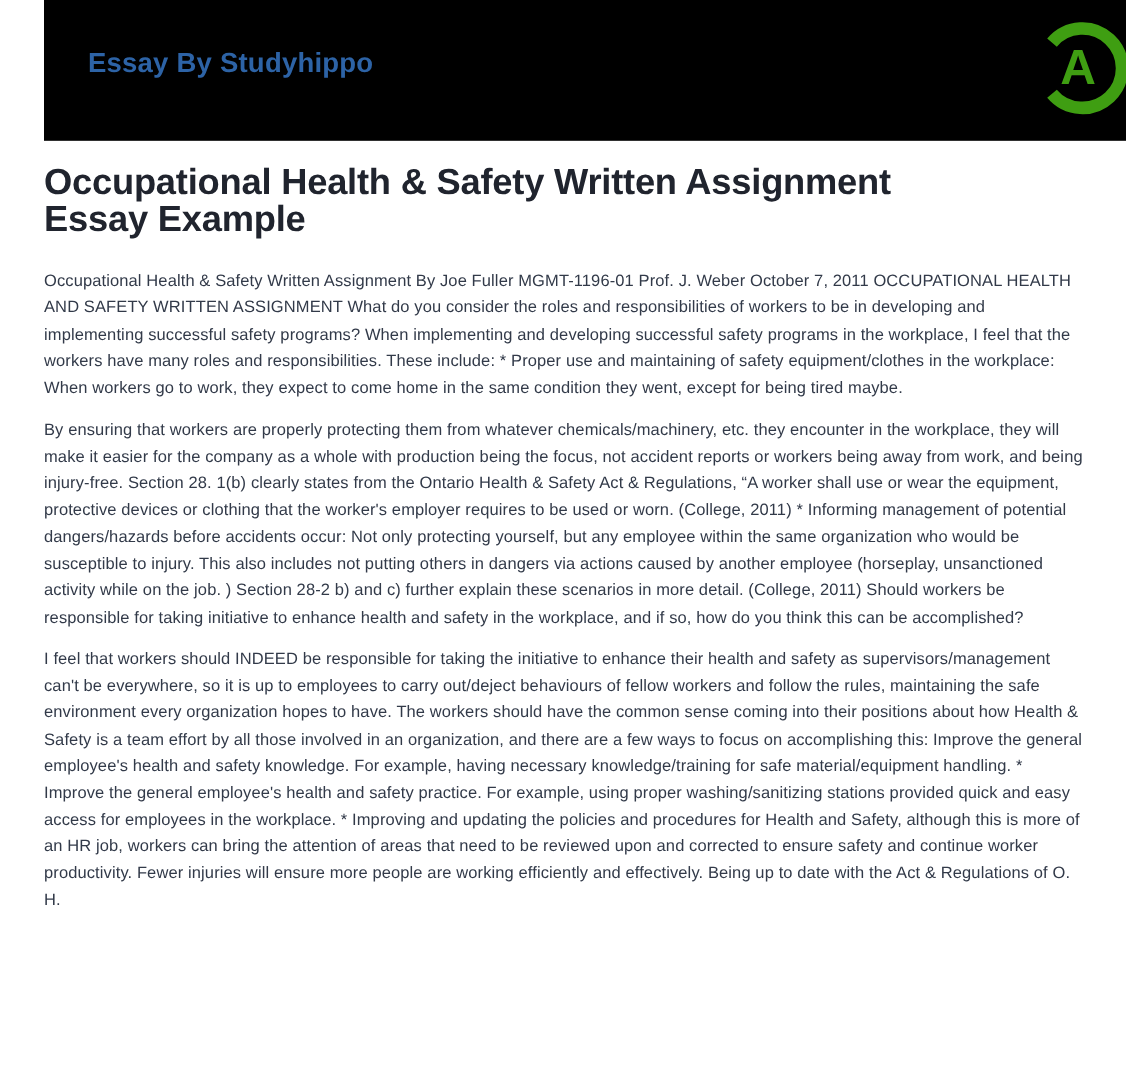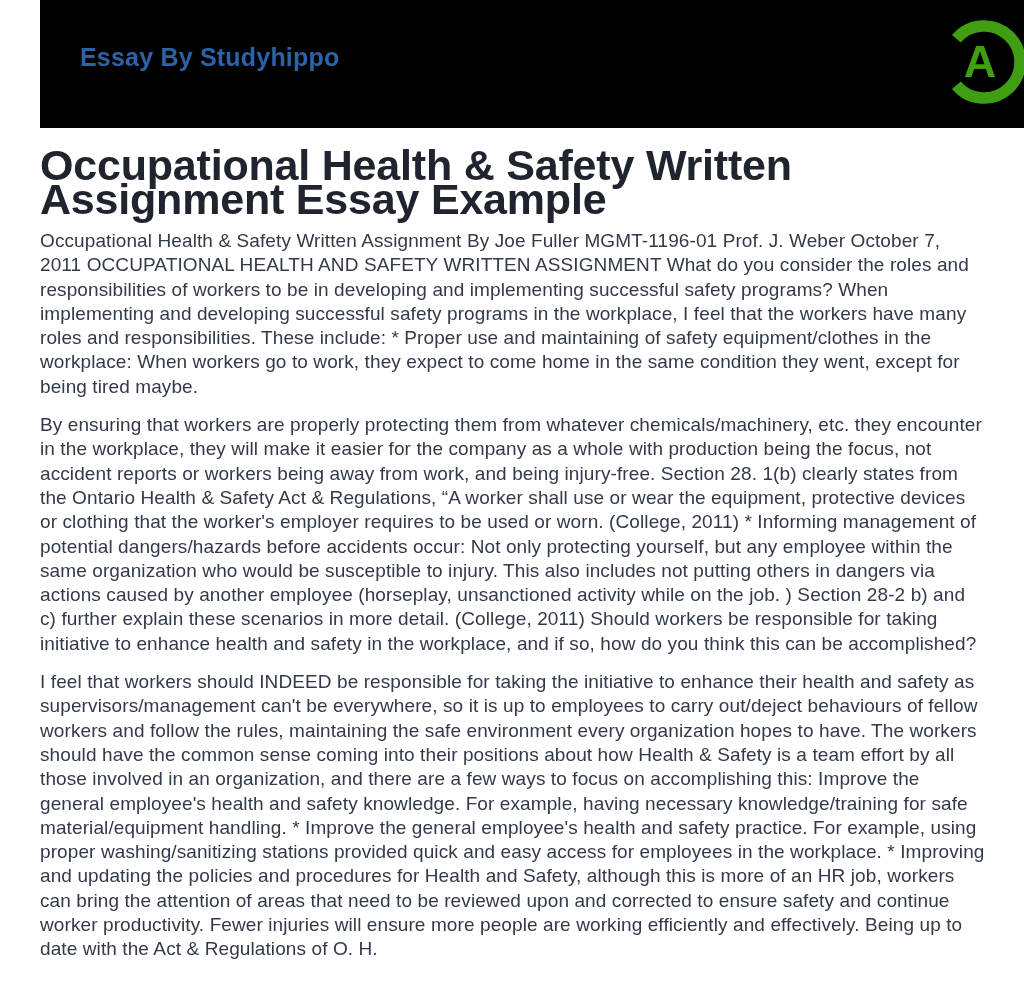--- a/index.html
+++ b/index.html
@@ -70,30 +70,30 @@
   }
 
   
   .content {
     position: relative;
     padding: 20px 40px 0 40px;
   }
   .essay-title {
     max-width: 780px;
     color: #20242e;
-    font-size: 43px;
+    font-size: 33px;
     font-weight: 700;
     line-height: 34px;
     letter-spacing: -0.2px;
-    margin-bottom: 13px;
+    margin-bottom: 28px;
   }
   .para {
     width: 946px;
     color: #323a49;
-    font-size: 19px;
+    font-size: 15px;
     font-weight: 400;
     line-height: 24.3px;
     letter-spacing: 0.1px;
     margin-bottom: 14px;
   }
 </style>
 </head>
 <body>
 
 <div class="page">

